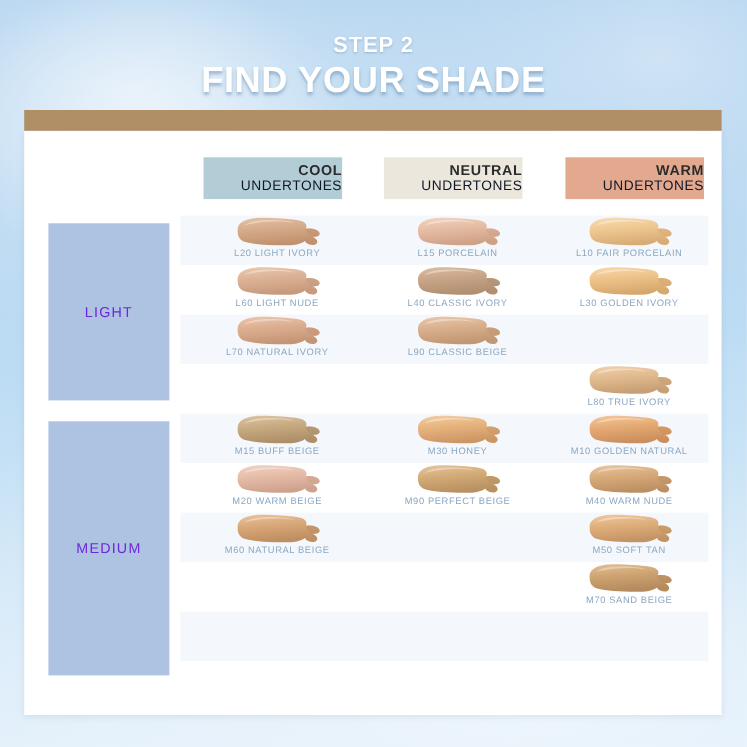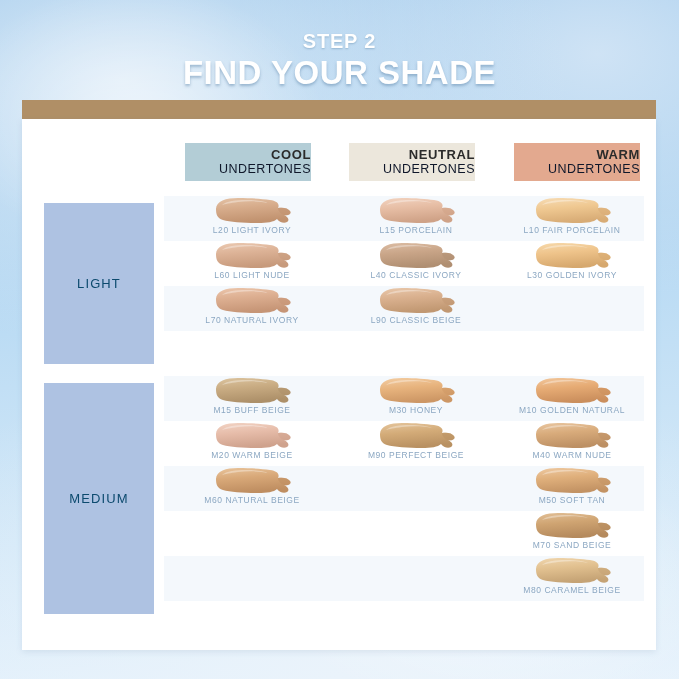--- a/index.html
+++ b/index.html
@@ -63,21 +63,21 @@
   .col-head .cs{font-size:12.5px;color:#0f172a;letter-spacing:.5px;line-height:14px;}
   #col-cool{left:185px;background:#b3cdd6;}
   #col-neutral{left:349px;background:#ece7dc;}
   #col-warm{left:514px;background:#e3a98f;}
 
   
   .depth{
     position:absolute;left:44px;width:110px;
     background:#aec2e2;
     display:flex;align-items:center;justify-content:center;
-    color:#0c4a6e;font-size:13px;letter-spacing:1.1px;
+    color:#6d28d9;font-size:13px;letter-spacing:1.1px;
   }
   #depth-light{top:203px;height:161px;}
   #depth-medium{top:383px;height:231px;}
 
   
   #grid{position:absolute;left:164px;top:196px;width:480px;height:424px;}
   .band{position:absolute;left:0;width:480px;height:45px;}
   .band.alt{background:#f4f8fc;}
 
   
@@ -280,20 +280,39 @@
     <path d="M4,12 C4,4 14,1 26,1 C40,1 50,2 58,3 C65,4 68,7 66,11
              C71,10 76,11 78,14 C80,17 76,19 72,18
              C76,20 78,23 75,25 C72,27 67,25 65,22
              C62,25 55,26 46,26 C32,26 18,25 11,23 C5,21 4,17 4,12 Z" fill="url(#g7)"></path>
     <path d="M10,8 C14,4 24,3 34,3 C44,3 52,4 56,6
              C48,4 36,4 26,5 C18,6 13,7 10,8 Z" fill="#ffffff" opacity="0.35"></path>
     <path d="M66,11 C71,10 76,11 78,14 C80,17 76,19 72,18 C69,17 66,14 66,11 Z" fill="#d6a86e" opacity="0.55"></path>
   </svg></div>
         <div class="name">L30 GOLDEN IVORY</div>
       </div>
+      <div class="cell c2" style="top: 135px;">
+        <div class="smear"><svg viewBox="0 0 92 28" width="92" height="28" preserveAspectRatio="none">
+    <defs>
+      <linearGradient id="g9" x1="0" y1="0" x2="0.25" y2="1">
+        <stop offset="0%" stop-color="#f0d2ae"></stop>
+        <stop offset="45%" stop-color="#e2bb8f"></stop>
+        <stop offset="100%" stop-color="#c79f74"></stop>
+      </linearGradient>
+    </defs>
+    <path d="M4,12 C4,4 14,1 26,1 C40,1 50,2 58,3 C65,4 68,7 66,11
+             C71,10 76,11 78,14 C80,17 76,19 72,18
+             C76,20 78,23 75,25 C72,27 67,25 65,22
+             C62,25 55,26 46,26 C32,26 18,25 11,23 C5,21 4,17 4,12 Z" fill="url(#g9)"></path>
+    <path d="M10,8 C14,4 24,3 34,3 C44,3 52,4 56,6
+             C48,4 36,4 26,5 C18,6 13,7 10,8 Z" fill="#ffffff" opacity="0.35"></path>
+    <path d="M66,11 C71,10 76,11 78,14 C80,17 76,19 72,18 C69,17 66,14 66,11 Z" fill="#c79f74" opacity="0.55"></path>
+  </svg></div>
+        <div class="name">L80 TRUE IVORY</div>
+      </div>
       <div class="cell c0" style="top: 180px;">
         <div class="smear"><svg viewBox="0 0 92 28" width="92" height="28" preserveAspectRatio="none">
     <defs>
       <linearGradient id="g10" x1="0" y1="0" x2="0.25" y2="1">
         <stop offset="0%" stop-color="#dcc49f"></stop>
         <stop offset="45%" stop-color="#c8ab82"></stop>
         <stop offset="100%" stop-color="#ad9069"></stop>
       </linearGradient>
     </defs>
     <path d="M4,12 C4,4 14,1 26,1 C40,1 50,2 58,3 C65,4 68,7 66,11
@@ -451,33 +470,14 @@
     <path d="M4,12 C4,4 14,1 26,1 C40,1 50,2 58,3 C65,4 68,7 66,11
              C71,10 76,11 78,14 C80,17 76,19 72,18
              C76,20 78,23 75,25 C72,27 67,25 65,22
              C62,25 55,26 46,26 C32,26 18,25 11,23 C5,21 4,17 4,12 Z" fill="url(#g18)"></path>
     <path d="M10,8 C14,4 24,3 34,3 C44,3 52,4 56,6
              C48,4 36,4 26,5 C18,6 13,7 10,8 Z" fill="#ffffff" opacity="0.35"></path>
     <path d="M66,11 C71,10 76,11 78,14 C80,17 76,19 72,18 C69,17 66,14 66,11 Z" fill="#b58a5d" opacity="0.55"></path>
   </svg></div>
         <div class="name">M70 SAND BEIGE</div>
       </div>
-      <div class="cell c2" style="top: 360px;">
-        <div class="smear"><svg viewBox="0 0 92 28" width="92" height="28" preserveAspectRatio="none">
-    <defs>
-      <linearGradient id="g19" x1="0" y1="0" x2="0.25" y2="1">
-        <stop offset="0%" stop-color="#f0d6ae"></stop>
-        <stop offset="45%" stop-color="#e1c08f"></stop>
-        <stop offset="100%" stop-color="#c5a375"></stop>
-      </linearGradient>
-    </defs>
-    <path d="M4,12 C4,4 14,1 26,1 C40,1 50,2 58,3 C65,4 68,7 66,11
-             C71,10 76,11 78,14 C80,17 76,19 72,18
-             C76,20 78,23 75,25 C72,27 67,25 65,22
-             C62,25 55,26 46,26 C32,26 18,25 11,23 C5,21 4,17 4,12 Z" fill="url(#g19)"></path>
-    <path d="M10,8 C14,4 24,3 34,3 C44,3 52,4 56,6
-             C48,4 36,4 26,5 C18,6 13,7 10,8 Z" fill="#ffffff" opacity="0.35"></path>
-    <path d="M66,11 C71,10 76,11 78,14 C80,17 76,19 72,18 C69,17 66,14 66,11 Z" fill="#c5a375" opacity="0.55"></path>
-  </svg></div>
-        <div class="name">M80 CARAMEL BEIGE</div>
-      </div>
     </div>
 </div>
 
 </body></html>

